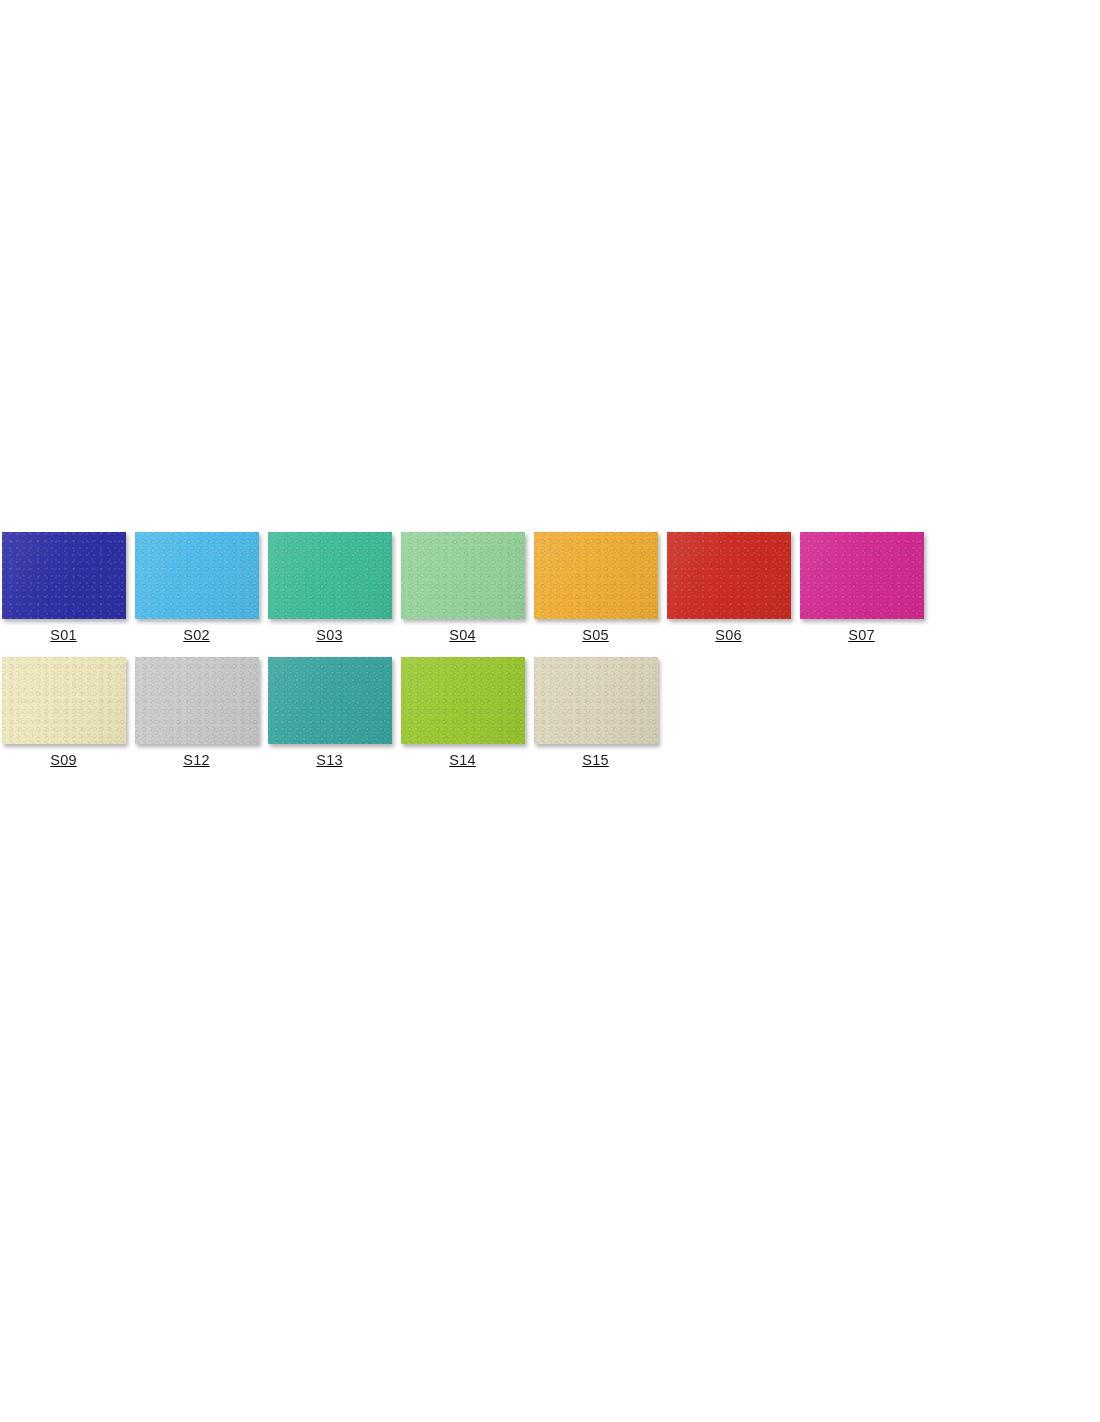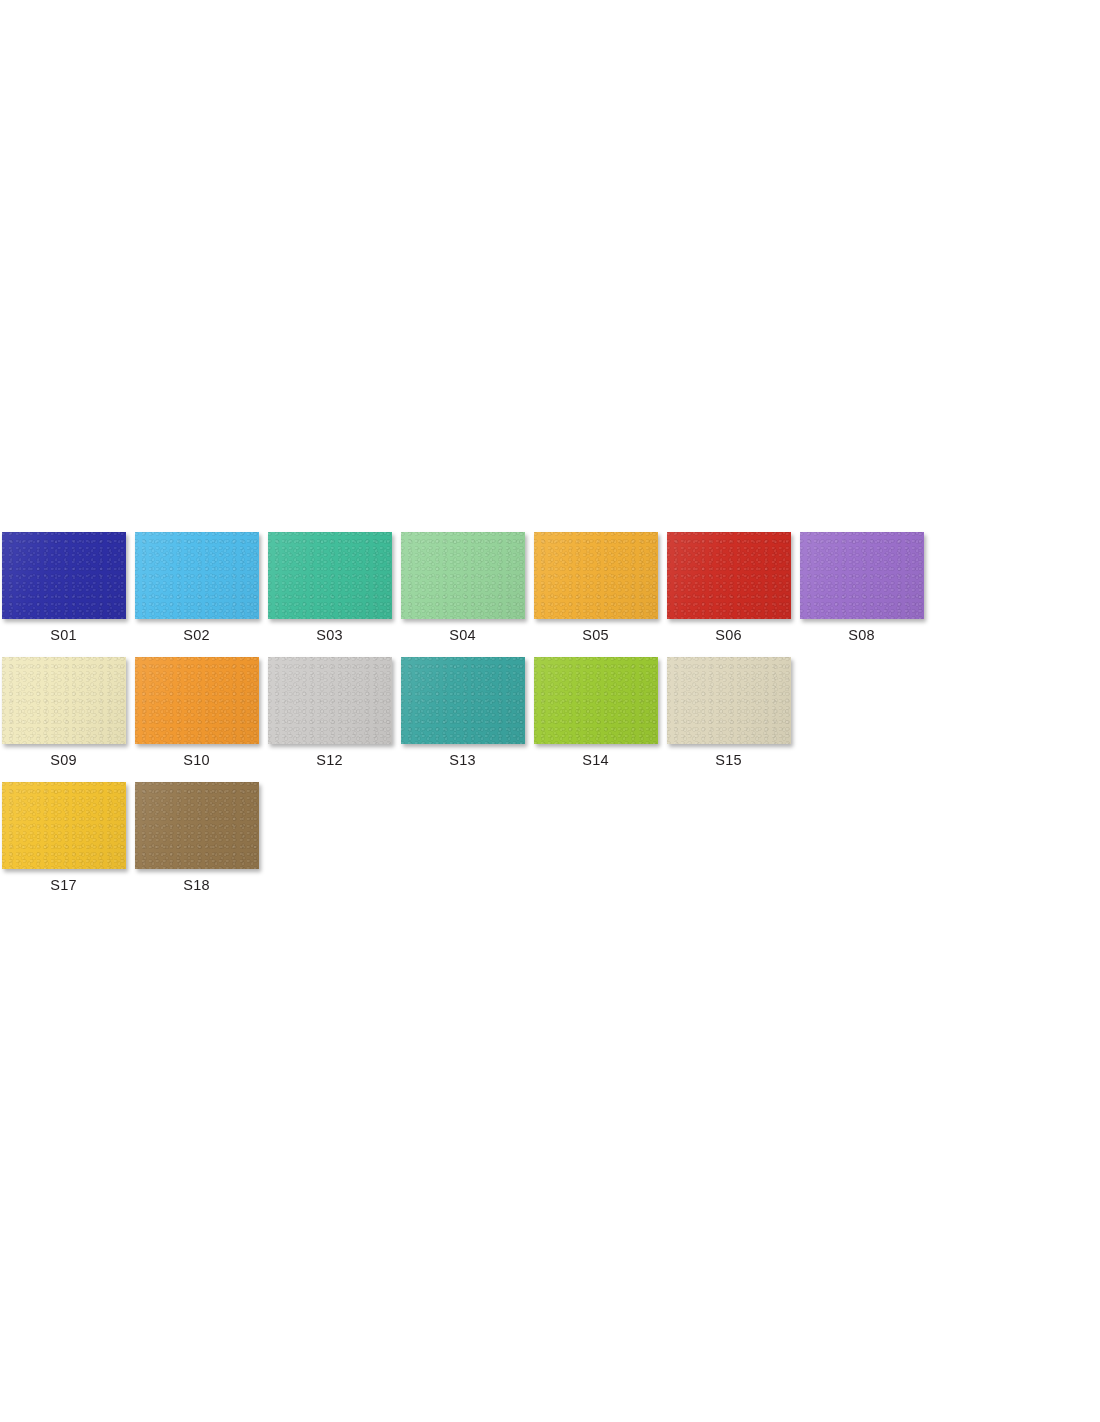--- a/index.html
+++ b/index.html
@@ -29,20 +29,21 @@
     align-items: flex-start;
     margin-bottom: 13px;
   }
 
   .swatch-cell {
     width: 127px;
     margin-right: 6px;
     display: flex;
     flex-direction: column;
     align-items: center;
+    text-decoration: underline;
   }
 
   .swatch-chip {
     width: 124px;
     height: 87px;
     position: relative;
     box-shadow: 2px 3px 4px rgba(0, 0, 0, 0.30);
     overflow: hidden;
     background-repeat: repeat;
   }
@@ -108,53 +109,39 @@
       </div>
       <div class="swatch-cell">
         <div class="swatch-chip" style="background-color: rgb(240, 174, 53);"></div>
         <div class="swatch-label">S05</div>
       </div>
       <div class="swatch-cell">
         <div class="swatch-chip" style="background-color: rgb(204, 43, 34);"></div>
         <div class="swatch-label">S06</div>
       </div>
       <div class="swatch-cell">
-        <div class="swatch-chip" style="background-color: rgb(155, 111, 203);"></div>
-        <div class="swatch-label">S08</div>
+        <div class="swatch-chip" style="background-color: rgb(212, 42, 147);"></div>
+        <div class="swatch-label">S07</div>
       </div>
     </div>
     <div class="swatch-row">
       <div class="swatch-cell">
         <div class="swatch-chip" style="background-color: rgb(239, 232, 188);"></div>
         <div class="swatch-label">S09</div>
-      </div>
-      <div class="swatch-cell">
-        <div class="swatch-chip" style="background-color: rgb(241, 152, 46);"></div>
-        <div class="swatch-label">S10</div>
       </div>
       <div class="swatch-cell">
         <div class="swatch-chip" style="background-color: rgb(204, 202, 200);"></div>
         <div class="swatch-label">S12</div>
       </div>
       <div class="swatch-cell">
         <div class="swatch-chip" style="background-color: rgb(59, 165, 160);"></div>
         <div class="swatch-label">S13</div>
       </div>
       <div class="swatch-cell">
         <div class="swatch-chip" style="background-color: rgb(155, 201, 50);"></div>
         <div class="swatch-label">S14</div>
       </div>
       <div class="swatch-cell">
         <div class="swatch-chip" style="background-color: rgb(221, 214, 188);"></div>
         <div class="swatch-label">S15</div>
       </div>
     </div>
-    <div class="swatch-row">
-      <div class="swatch-cell">
-        <div class="swatch-chip" style="background-color: rgb(242, 194, 48);"></div>
-        <div class="swatch-label">S17</div>
-      </div>
-      <div class="swatch-cell">
-        <div class="swatch-chip" style="background-color: rgb(147, 118, 76);"></div>
-        <div class="swatch-label">S18</div>
-      </div>
-    </div>
   </div>
 
 </body></html>

